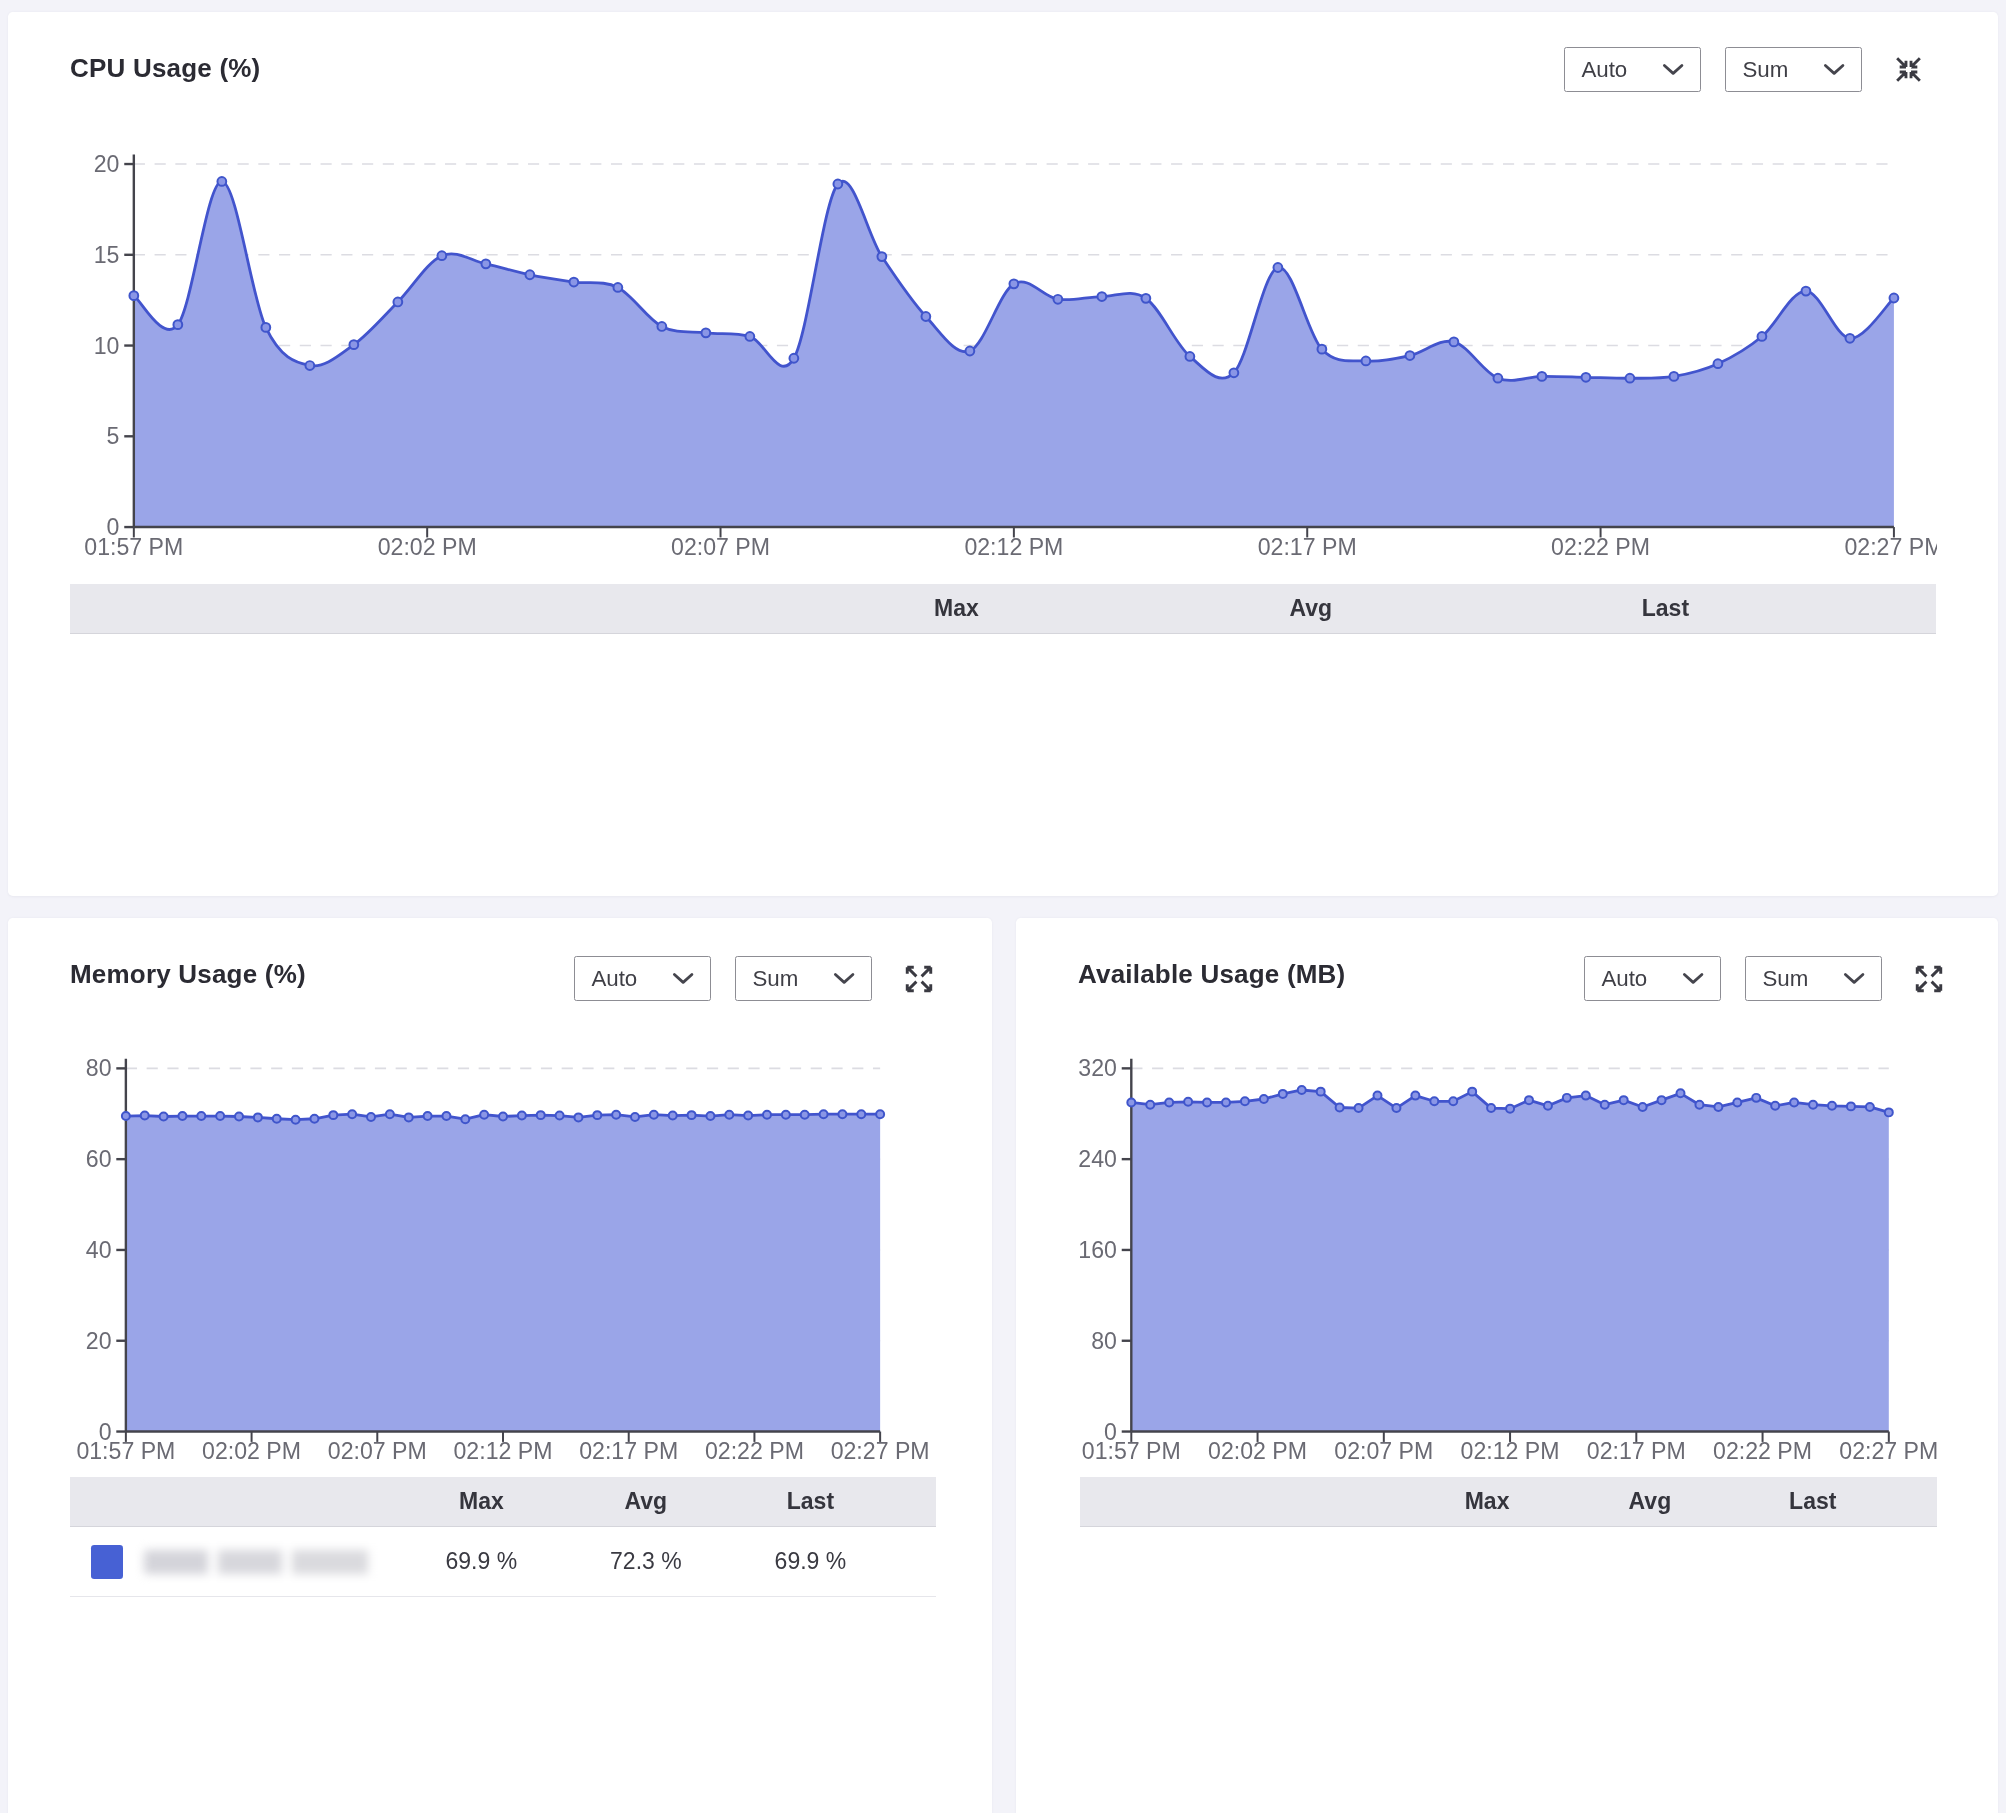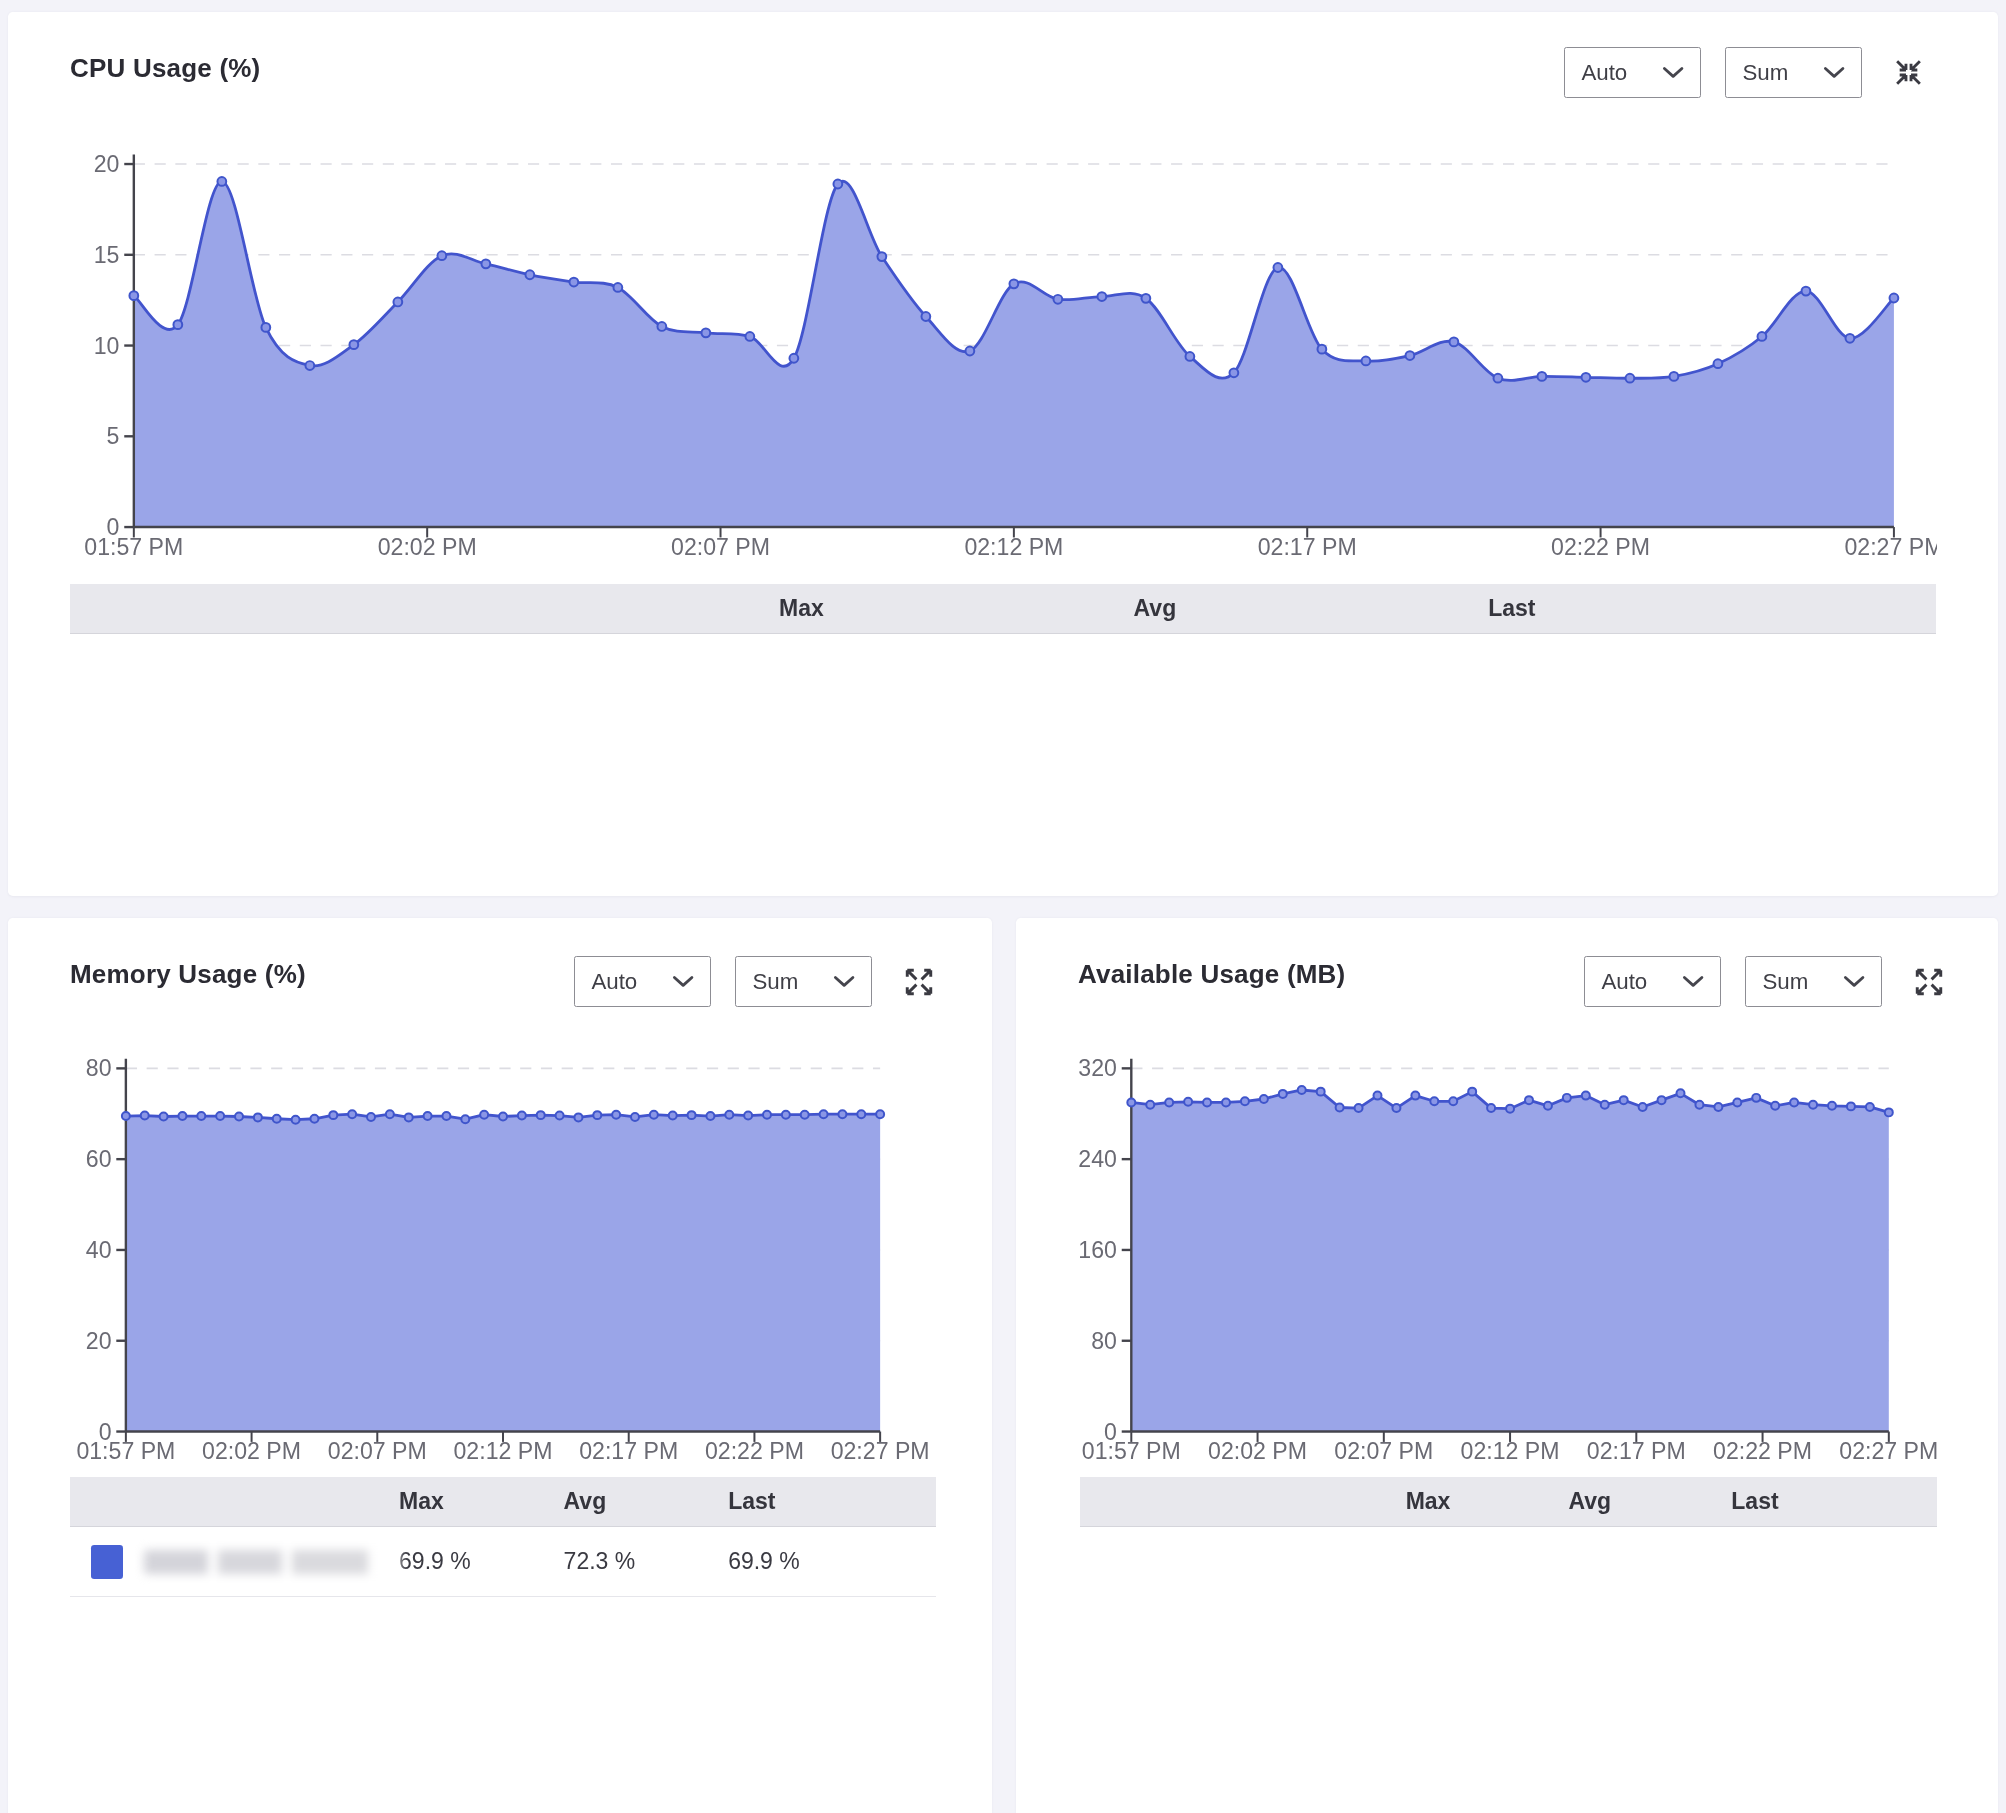--- a/index.html
+++ b/index.html
@@ -16,21 +16,21 @@
   .panel-title{
     position:absolute;left:62px;top:41px;margin:0;
     font-size:26px;font-weight:bold;color:#2b2b33;letter-spacing:0.2px;
   }
   .controls{position:absolute;display:flex;align-items:center;gap:24px;}
   #card-cpu .controls{right:69px;top:35px;}
   #card-mem .controls{right:53px;top:38px;}
   #card-avail .controls{right:49px;top:38px;}
 
   .select{
-    width:137px;height:51px;box-sizing:border-box;
+    width:137px;height:45px;box-sizing:border-box;
     border:1.6px solid #8d8d94;border-radius:2.4px;background:#fff;
     display:flex;align-items:center;justify-content:space-between;
     padding:0 16px;cursor:pointer;
   }
   .select span{font-size:22.3px;color:#3f3f46;}
   .chev{stroke:#45454d;stroke-width:3.5;fill:none;stroke-linecap:round;stroke-linejoin:round;}
   .win-btn{
     width:41px;height:41px;border:none;background:transparent;padding:0;margin-left:1.6px;
     display:flex;align-items:center;justify-content:center;cursor:pointer;
   }
@@ -43,21 +43,21 @@
   .chart text{font-family:"Liberation Sans",sans-serif;}
 
   .stat-table{position:absolute;font-size:23px;color:#3a3a42;}
   #card-cpu .stat-table{left:62px;top:572px;width:1866px;}
   #card-mem .stat-table{left:62px;top:559px;width:866px;}
   #card-avail .stat-table{left:64px;top:559px;width:857px;}
 
   .trow{display:grid;grid-template-columns:38% 19% 19% 19% 5%;align-items:center;}
   .thead{background:#e8e8ed;height:49px;font-weight:bold;color:#35353d;border-bottom:1.6px solid #d5d5db;}
   .tdata{background:#fff;height:69px;border-bottom:1.6px solid #e6e6eb;}
-  .cell{}
+  .cell{text-align:center;}
   .cell.label{text-align:left;display:flex;align-items:center;padding-left:21px;}
   .swatch{width:32px;height:34px;border-radius:3.2px;background:#4761d4;display:inline-block;flex:0 0 auto;}
   .redacted{
     display:inline-block;width:287px;height:24px;margin-left:21px;border-radius:3.2px;
     filter:blur(4.8px);
     background:linear-gradient(90deg,#d4d4da 0 25%,#ffffff 25% 29%,#d7d7dc 29% 54%,#ffffff 54% 58%,#dadade 58% 88%,#ffffff 88%);
   }
 </style>
 </head>
 <body>

